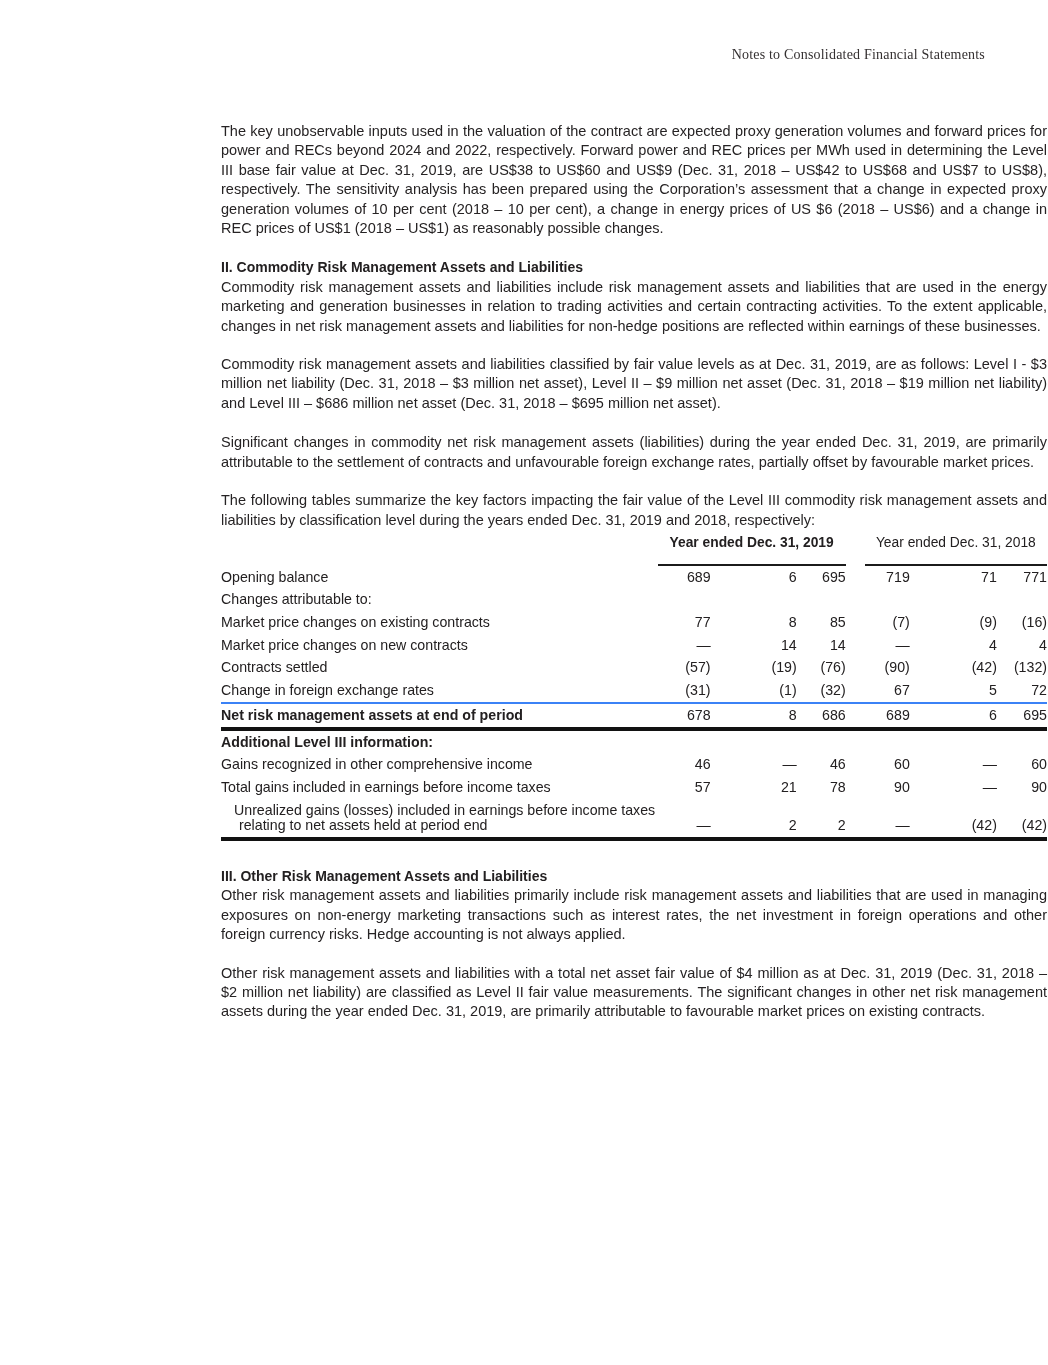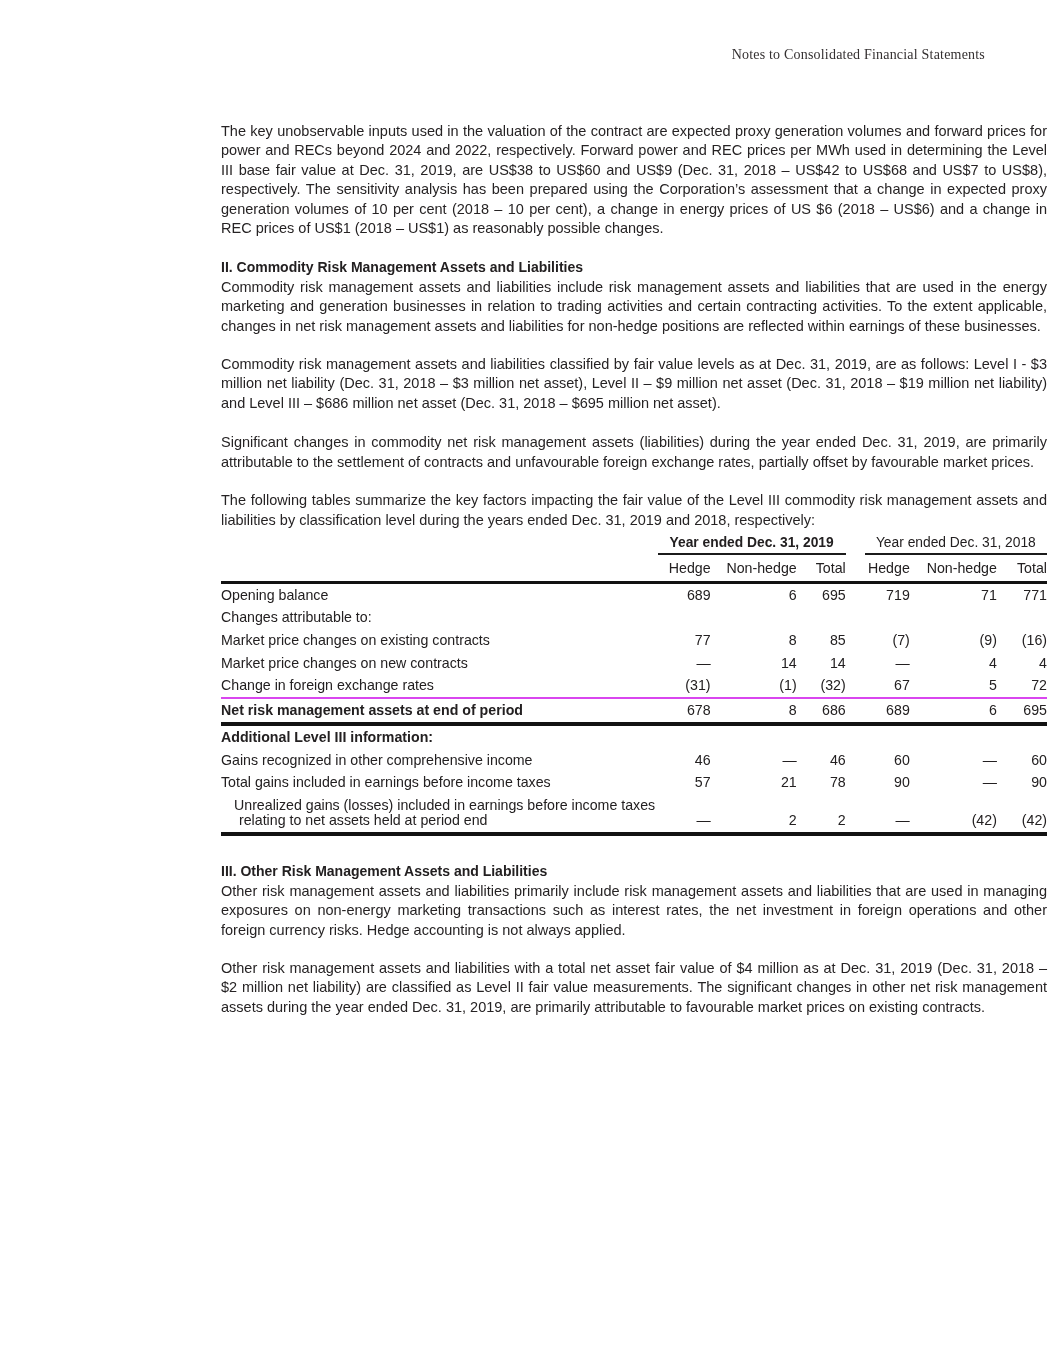--- a/index.html
+++ b/index.html
@@ -50,21 +50,21 @@
   table.fin col.c4 { width:64px; }
   table.fin col.c5 { width:87px; }
   table.fin col.c6 { width:50px; }
 
   table.fin th, table.fin td { padding:0; font-weight:400; }
 
   
   tr.grp-row th { padding-bottom:0; vertical-align:bottom; }
   .grp {
     font-size:13.8px; text-align:center;
-    padding-bottom:3px; border-bottom:2px solid #1b1b1b;
+    padding-bottom:14px; border-bottom:2px solid #1b1b1b;
   }
   .grp.g19 { font-weight:700; }
   .grp.g18 { font-weight:400; margin-left:19px; }
 
   
   tr.col-row th {
     text-align:right; vertical-align:bottom;
     padding:5px 0 5px 0;
     border-bottom:3.5px solid #121212;
     font-size:14.2px;
@@ -78,21 +78,21 @@
     padding:3.8px 0 3.4px 0;
     line-height:15.5px;
   }
   td.num { text-align:right; }
   td.lbl { text-align:left; }
   td.ind1 { padding-left:8px; }
   td.ind2 { padding-left:13px; }
   td.lbl.wrap { padding-left:18px; text-indent:-5px; }
 
   tr.row-total td {
-    border-top:2px solid #d946ef;
+    border-top:2px solid #3b82f6;
     border-bottom:4px solid #121212;
   }
   tr.row-total td.lbl { font-weight:700; }
   tr.row-subhead td.lbl { font-weight:700; }
 
   
   .footer {
     position:absolute; left:159px; right:63px; top:1303px;
     display:flex; justify-content:space-between; align-items:flex-start;
     font-family:"Liberation Serif", serif; color:#3e3a3b;
@@ -131,29 +131,20 @@
       <thead>
         <tr class="grp-row">
           <th></th>
           <th colspan="3">
             <div class="grp g19">Year ended Dec. 31, 2019</div>
           </th>
           <th colspan="3">
             <div class="grp g18">Year ended Dec. 31, 2018</div>
           </th>
         </tr>
-        <tr class="col-row" id="col-headers">
-          <th class="lbl"></th>
-        <th class="y19">Hedge</th>
-            <th class="y19">Non-hedge</th>
-            <th class="y19">Total</th>
-            <th class="y18">Hedge</th>
-            <th class="y18">Non-hedge</th>
-            <th class="y18">Total</th>
-          </tr>
       </thead>
       <tbody id="table-body">
           <tr>
             <td class="lbl ind1">Opening balance</td>
             <td class="num y19">689</td>
             <td class="num y19">6</td>
             <td class="num y19">695</td>
             <td class="num y18">719</td>
             <td class="num y18">71</td>
             <td class="num y18">771</td>
@@ -177,20 +168,29 @@
             <td class="num y18">(16)</td>
           </tr>
           <tr>
             <td class="lbl ind2">Market price changes on new contracts</td>
             <td class="num y19">—</td>
             <td class="num y19">14</td>
             <td class="num y19">14</td>
             <td class="num y18">—</td>
             <td class="num y18">4</td>
             <td class="num y18">4</td>
+          </tr>
+          <tr>
+            <td class="lbl ind2">Contracts settled</td>
+            <td class="num y19">(57)</td>
+            <td class="num y19">(19)</td>
+            <td class="num y19">(76)</td>
+            <td class="num y18">(90)</td>
+            <td class="num y18">(42)</td>
+            <td class="num y18">(132)</td>
           </tr>
           <tr>
             <td class="lbl ind2">Change in foreign exchange rates</td>
             <td class="num y19">(31)</td>
             <td class="num y19">(1)</td>
             <td class="num y19">(32)</td>
             <td class="num y18">67</td>
             <td class="num y18">5</td>
             <td class="num y18">72</td>
           </tr>

